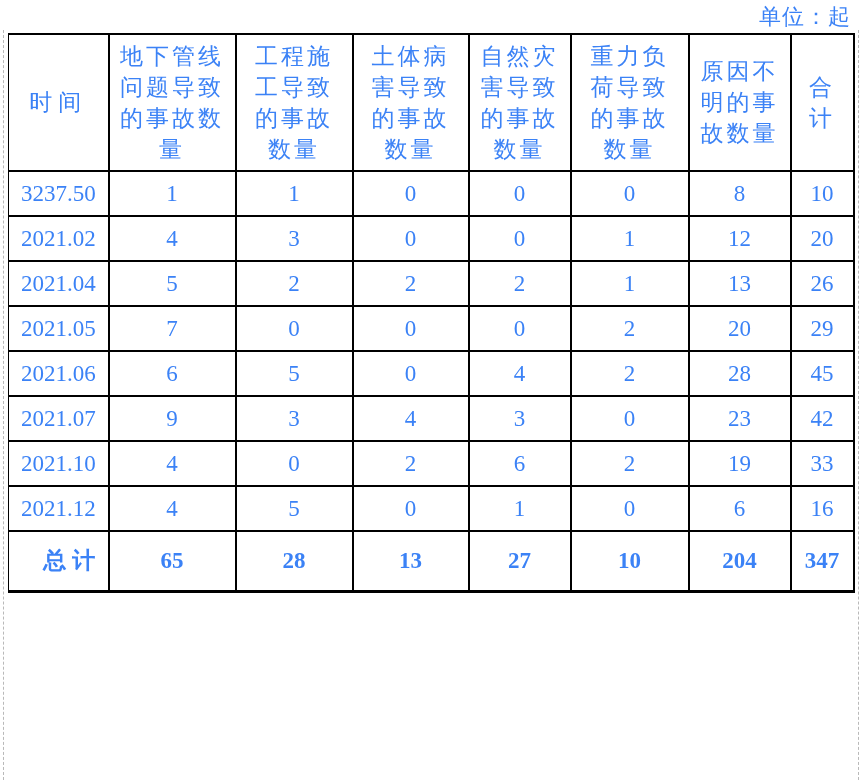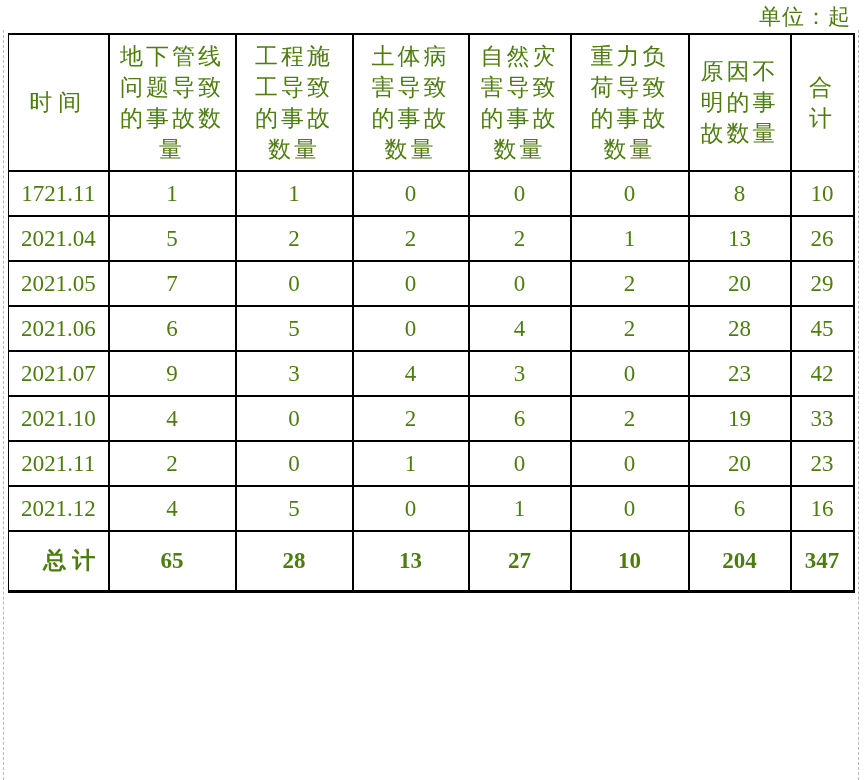--- a/index.html
+++ b/index.html
@@ -6,21 +6,21 @@
     margin: 0;
     padding: 0;
     background: #ffffff;
   }
   .page {
     position: relative;
     width: 860px;
     height: 780px;
     background: #ffffff;
     font-family: "Liberation Serif", "DejaVu Serif", serif;
-    color: #4d7c0f;
+    color: #3b82f6;
     overflow: hidden;
   }
   .boundary-line {
     position: absolute;
     top: 30px;
     bottom: 0;
     width: 0;
     border-left: 1px dashed #b9b9b9;
   }
   .boundary-left  { left: 3px; }
@@ -125,28 +125,38 @@
 数量</th>
         <th class="col-head">原因不
 明的事
 故数量</th>
         <th class="col-head">合
 计</th>
       </tr>
     </thead>
     <tbody id="rows-body">
         <tr>
-          <td class="time-cell">1721.11</td>
+          <td class="time-cell">3237.50</td>
           <td class="num-cell">1</td>
           <td class="num-cell">1</td>
           <td class="num-cell">0</td>
           <td class="num-cell">0</td>
           <td class="num-cell">0</td>
           <td class="num-cell">8</td>
           <td class="num-cell">10</td>
+        </tr>
+        <tr>
+          <td class="time-cell">2021.02</td>
+          <td class="num-cell">4</td>
+          <td class="num-cell">3</td>
+          <td class="num-cell">0</td>
+          <td class="num-cell">0</td>
+          <td class="num-cell">1</td>
+          <td class="num-cell">12</td>
+          <td class="num-cell">20</td>
         </tr>
         <tr>
           <td class="time-cell">2021.04</td>
           <td class="num-cell">5</td>
           <td class="num-cell">2</td>
           <td class="num-cell">2</td>
           <td class="num-cell">2</td>
           <td class="num-cell">1</td>
           <td class="num-cell">13</td>
           <td class="num-cell">26</td>
@@ -183,30 +193,20 @@
         </tr>
         <tr>
           <td class="time-cell">2021.10</td>
           <td class="num-cell">4</td>
           <td class="num-cell">0</td>
           <td class="num-cell">2</td>
           <td class="num-cell">6</td>
           <td class="num-cell">2</td>
           <td class="num-cell">19</td>
           <td class="num-cell">33</td>
-        </tr>
-        <tr>
-          <td class="time-cell">2021.11</td>
-          <td class="num-cell">2</td>
-          <td class="num-cell">0</td>
-          <td class="num-cell">1</td>
-          <td class="num-cell">0</td>
-          <td class="num-cell">0</td>
-          <td class="num-cell">20</td>
-          <td class="num-cell">23</td>
         </tr>
         <tr>
           <td class="time-cell">2021.12</td>
           <td class="num-cell">4</td>
           <td class="num-cell">5</td>
           <td class="num-cell">0</td>
           <td class="num-cell">1</td>
           <td class="num-cell">0</td>
           <td class="num-cell">6</td>
           <td class="num-cell">16</td>

